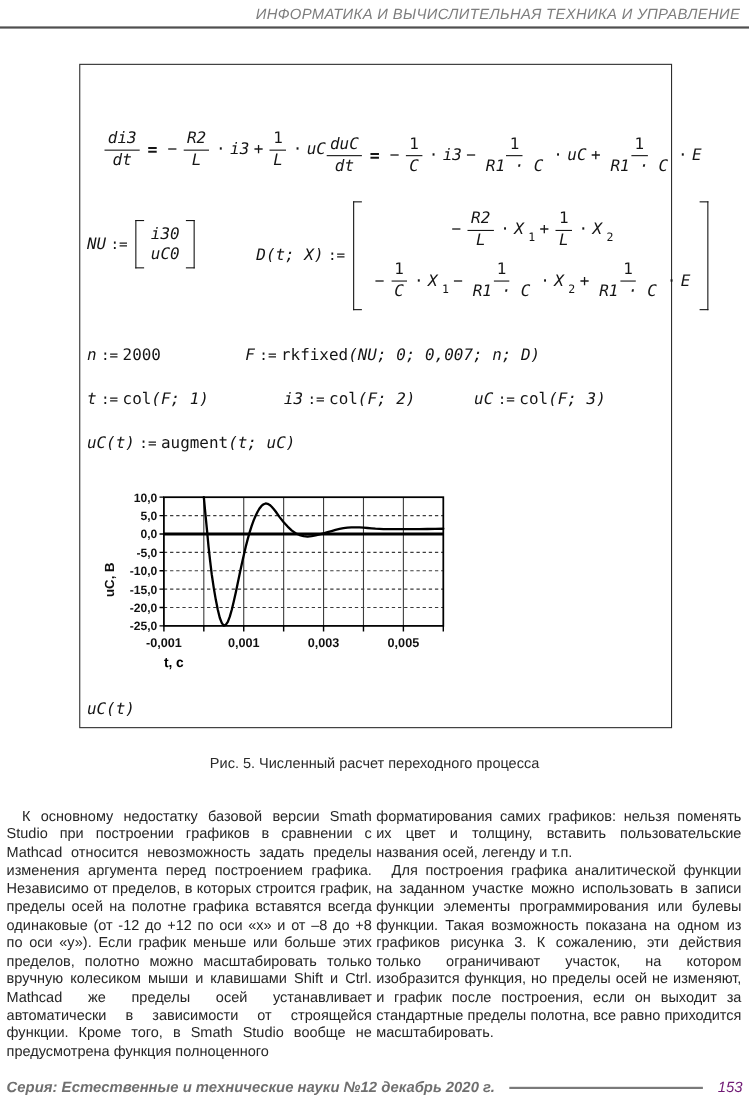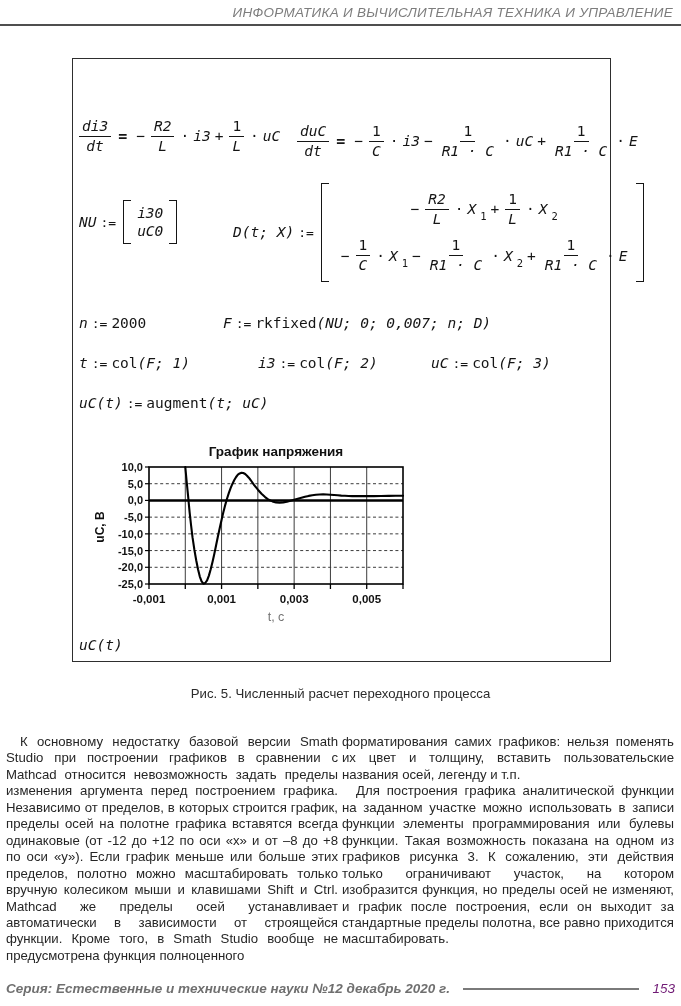--- a/index.html
+++ b/index.html
@@ -36,22 +36,22 @@
     padding:5px 6px;gap:2px;}
   .mrows.ctr{align-items:center;gap:10px;padding:8px 8px;}
   .mrow{display:flex;align-items:center;}
 
   
   .chart{position:absolute;left:40px;top:385px;width:330px;}
   .chart-title{margin-left:36px;width:254px;text-align:center;font-weight:bold;
     font-size:13.5px;color:#111;}
   #chart-svg{display:block;margin-top:3px;}
   #chart-svg text{font-family:"Liberation Sans",sans-serif;font-weight:600;}
-  .chart-xlabel{margin-left:36px;width:254px;text-align:center;font-size:12.5px;
-    font-weight:400;color:#737373;}
+  .chart-xlabel{margin-left:36px;width:254px;text-align:left;font-size:12.5px;
+    font-weight:700;color:#000000;}
   .chart-ylabel{position:absolute;left:-43px;top:76px;width:60px;text-align:center;
     font-size:12px;font-weight:600;color:#111;transform:rotate(-90deg);}
 
   
   .caption{position:absolute;top:686px;left:0;width:681px;text-align:center;
     font-size:13.2px;color:#2b2b2b;}
 
   
   .columns{position:absolute;top:734px;left:6px;width:668px;display:flex;gap:4px;}
   .col{flex:1;font-size:13.2px;line-height:16.45px;text-align:justify;color:#262626;}
@@ -69,21 +69,21 @@
 <body>
 
 <div class="page">
 
   <div class="header-title">ИНФОРМАТИКА И ВЫЧИСЛИТЕЛЬНАЯ ТЕХНИКА И УПРАВЛЕНИЕ</div>
   <div class="header-rule"></div>
 
   <div class="figure-box">
 
 
-    <div class="eq" style="left:4px;top:59px">
+    <div class="eq" style="left:20px;top:59px">
       <span class="frac">
           <span class="num it">di3</span>
           <span class="den it">dt</span>
         </span>
       <span class="beq">=</span>
       <span class="op">−</span>
       <span class="frac">
           <span class="num it">R2</span>
           <span class="den it">L</span>
         </span>
@@ -227,21 +227,20 @@
     </div>
 
     <div class="eq" style="left:6px;top:336px">
       <span class="it">uC(t)</span>
       <span class="asn">:=</span>
       <span>augment</span>
       <span class="it">(t; uC)</span>
     </div>
 
     <div class="chart">
-      <div class="chart-title">График напряжения</div>
       <svg id="chart-svg" width="330" height="148">
           <line x1="36" y1="21.71428571428571" x2="290" y2="21.71428571428571" stroke="#3c3c3c" stroke-width="1" stroke-dasharray="3,2.6"></line>
           <line x1="36" y1="55.14285714285714" x2="290" y2="55.14285714285714" stroke="#3c3c3c" stroke-width="1" stroke-dasharray="3,2.6"></line>
           <line x1="36" y1="71.85714285714285" x2="290" y2="71.85714285714285" stroke="#3c3c3c" stroke-width="1" stroke-dasharray="3,2.6"></line>
           <line x1="36" y1="88.57142857142857" x2="290" y2="88.57142857142857" stroke="#3c3c3c" stroke-width="1" stroke-dasharray="3,2.6"></line>
           <line x1="36" y1="105.28571428571428" x2="290" y2="105.28571428571428" stroke="#3c3c3c" stroke-width="1" stroke-dasharray="3,2.6"></line>
           <line x1="72.28571428571428" y1="5" x2="72.28571428571428" y2="122" stroke="#3c3c3c" stroke-width="1"></line>
           <line x1="108.57142857142857" y1="5" x2="108.57142857142857" y2="122" stroke="#3c3c3c" stroke-width="1"></line>
           <line x1="144.85714285714283" y1="5" x2="144.85714285714283" y2="122" stroke="#3c3c3c" stroke-width="1"></line>
           <line x1="181.14285714285714" y1="5" x2="181.14285714285714" y2="122" stroke="#3c3c3c" stroke-width="1"></line>

